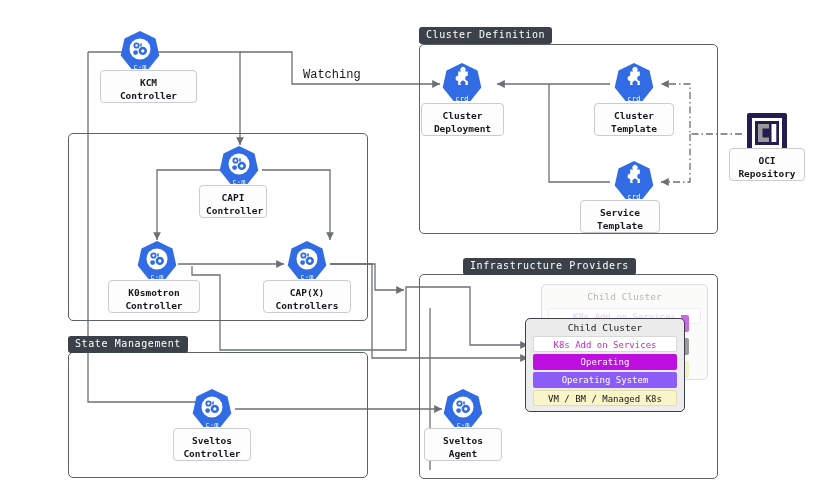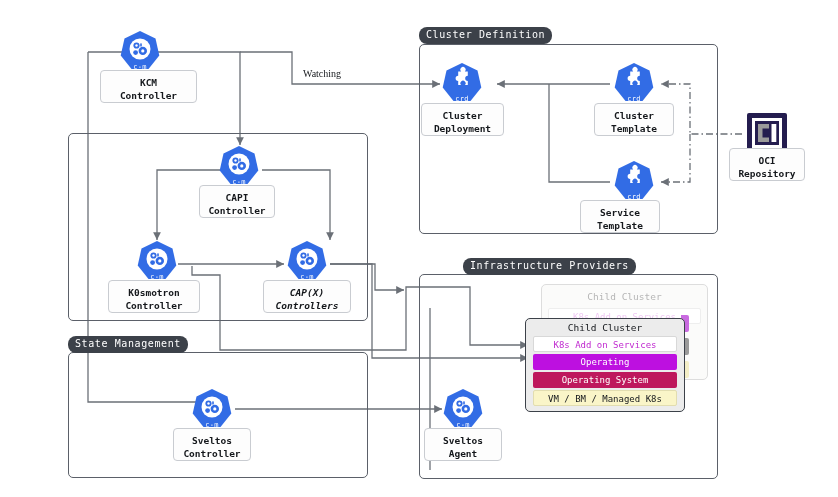--- a/index.html
+++ b/index.html
@@ -4,59 +4,59 @@
 <style>
   html,body{margin:0;padding:0;background:#ffffff;}
   body{width:838px;height:497px;overflow:hidden;
        font-family:"DejaVu Sans Mono","Liberation Mono",monospace;}
   #stage{position:relative;width:838px;height:497px;background:#ffffff;}
   svg.layer{position:absolute;left:0;top:0;width:838px;height:497px;}
   .grp-label{
     position:absolute;background:#3c4149;color:#ffffff;
     font-family:"DejaVu Sans Mono","Liberation Mono",monospace;
     font-size:10px;letter-spacing:.6px;padding:3px 7px 4px 7px;
-    border-radius:8px;white-space:nowrap;line-height:1;
+    border-radius:3px;white-space:nowrap;line-height:1;
   }
   .grp-box{position:absolute;border:1.4px solid #5b6069;border-radius:5px;background:transparent;}
   .nodebox{
     position:absolute;background:#fdfdfd;border:1px solid #c9ccd1;border-radius:4px;
     font-family:"DejaVu Sans Mono","Liberation Mono",monospace;
     font-size:9.5px;color:#15181c;text-align:center;line-height:13px;
     padding:5px 6px;white-space:pre;box-sizing:border-box;font-weight:bold;
   }
   .k8s-ico{position:absolute;width:46px;height:46px;}
   .k8s-ico .cm-txt{
     position:absolute;left:0;right:0;bottom:4px;text-align:center;
     font-family:"DejaVu Sans Mono","Liberation Mono",monospace;
     font-size:7px;color:#ffffff;letter-spacing:.3px;
   }
   .oci-ico{position:absolute;width:42px;height:42px;}
   .api-ico{position:absolute;width:52px;height:46px;}
   .watch-lbl{
-    position:absolute;font-family:Liberation Serif, serif;
-    font-size:10px;color:#15181c;white-space:nowrap;
+    position:absolute;font-family:Liberation Mono, monospace;
+    font-size:12px;color:#15181c;white-space:nowrap;
   }
   
   .cc-card{position:absolute;border-radius:5px;box-sizing:border-box;}
   .cc-back{background:#fbfbfa;border:1px solid #dddddd;}
   .cc-front{background:#ececec;border:1.3px solid #3c4149;}
   .cc-title{
     text-align:center;font-family:"DejaVu Sans Mono","Liberation Mono",monospace;
     font-size:9.5px;line-height:17px;white-space:nowrap;
   }
   .cc-title-front{color:#15181c;}
   .cc-title-back{color:#b6b6b6;}
   .cc-row{
     box-sizing:border-box;text-align:center;
     font-family:"DejaVu Sans Mono","Liberation Mono",monospace;
     font-size:9px;line-height:16px;height:16px;white-space:nowrap;border-radius:2px;
   }
   .r-addon{background:#ffffff;color:#c02ad0;border:1px solid #d8d8d8;}
   .r-k8s{background:#bd10e0;color:#ffffff;}
-  .r-os{background:#be185d;color:#ffffff;}
+  .r-os{background:#8b5cf6;color:#ffffff;}
   .r-vm{background:#faf5c8;color:#15181c;border:1px solid #e2ddb0;text-align:center;}
   .r-ghost-addon{background:#ffffff;color:#efc9f3;border:1px solid #eeeeee;}
   .peek{position:absolute;border-radius:0 2px 2px 0;}
 </style>
 </head>
 <body>
 
 <div id="stage">
 
   <svg class="layer" viewBox="0 0 838 497">
@@ -243,25 +243,25 @@
       <rect x="6" y="6" width="30" height="30" fill="#ffffff"></rect>
       <rect x="9" y="9" width="24" height="24" fill="#241d4f"></rect>
       <path d="M12,12 h11 v4.5 h-6.5 v9 h6.5 v4.5 h-11 z" fill="#9a9a9a"></path>
       <rect x="25.5" y="12" width="4.8" height="18" fill="#ffffff"></rect>
     </svg>
   </div>
 
 
   <div class="nodebox" style="left:100px;top:70px;width:97px;height:33px;">KCM
 Controller</div>
-  <div class="nodebox" style="left:199px;top:185px;width:76px;height:33px;">CAPI
+  <div class="nodebox" style="left:199px;top:185px;width:68px;height:33px;">CAPI
 Controller</div>
   <div class="nodebox" style="left:108px;top:280px;width:92px;height:33px;">K0smotron
 Controller</div>
-  <div class="nodebox" style="left:263px;top:280px;width:88px;height:33px;font-style:italic;">CAP(X)
+  <div class="nodebox" style="left:263px;top:280px;width:88px;height:33px;">CAP(X)
 Controllers</div>
   <div class="nodebox" style="left:173px;top:428px;width:78px;height:33px;">Sveltos
 Controller</div>
   <div class="nodebox" style="left:424px;top:428px;width:78px;height:33px;">Sveltos
 Agent</div>
   <div class="nodebox" style="left:421px;top:103px;width:83px;height:33px;">Cluster
 Deployment</div>
   <div class="nodebox" style="left:594px;top:103px;width:80px;height:33px;">Cluster
 Template</div>
   <div class="nodebox" style="left:580px;top:200px;width:80px;height:33px;">Service

